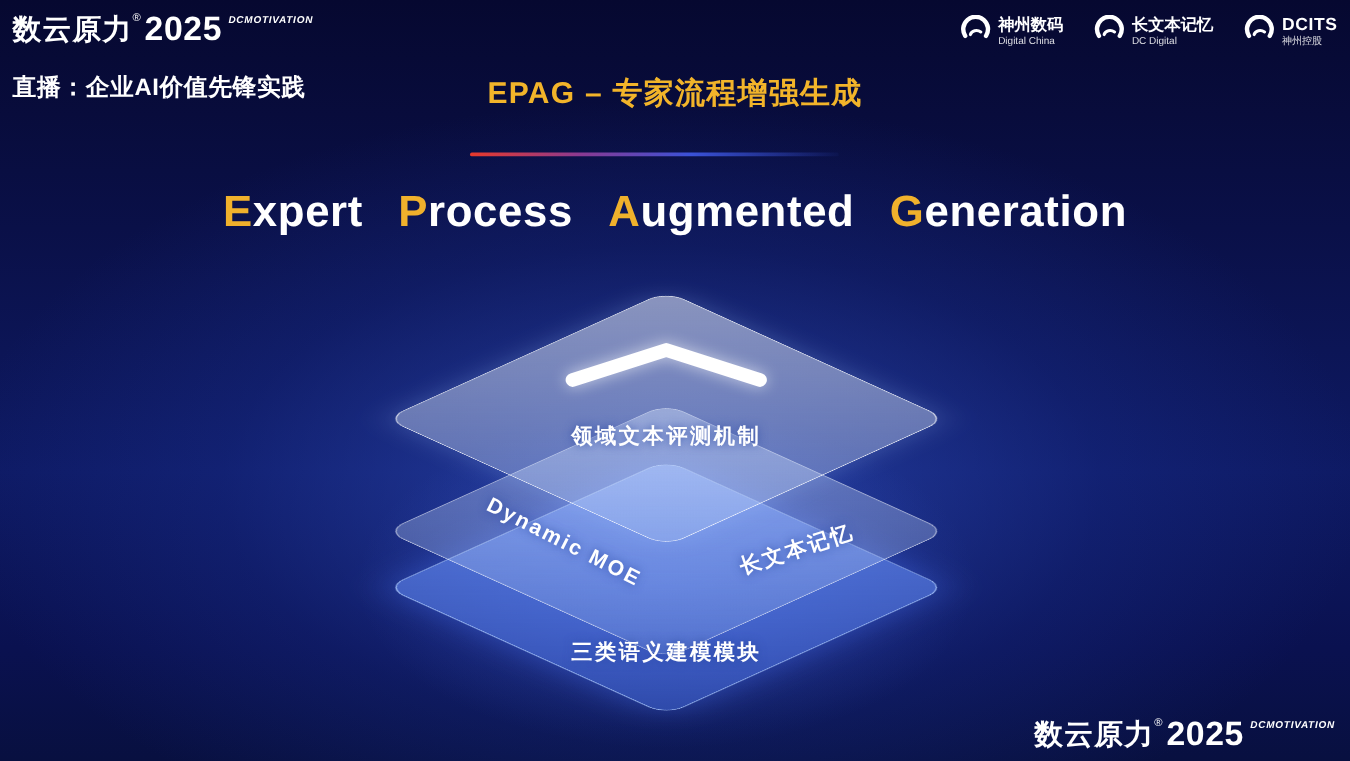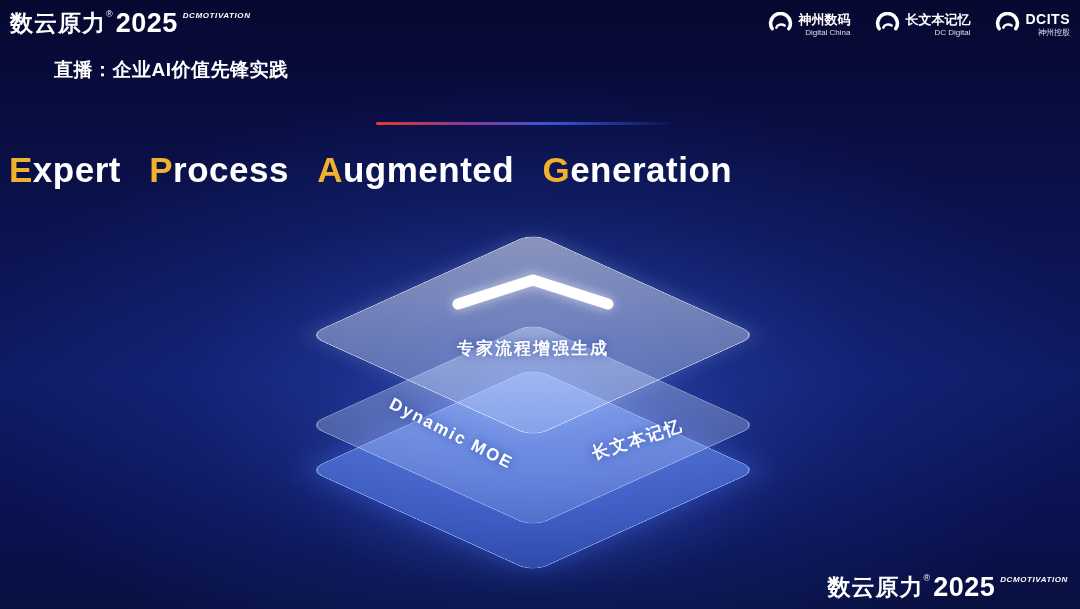--- a/index.html
+++ b/index.html
@@ -18,37 +18,37 @@
   .brand { display:flex; align-items:flex-start; }
   .brand-name { font-size:23px; font-weight:900; letter-spacing:1px; }
   .brand-reg  { font-size:9px; margin-top:1px; }
   .brand-year { font-size:27px; font-weight:800; margin-left:3px; letter-spacing:0.5px; }
   .brand-suffix { display:flex; flex-direction:row; margin-left:5px; margin-top:3px;
                   font-size:8px; font-weight:700; letter-spacing:0.6px; line-height:1.2;font-style:italic; }
   .brand-top-left { position:absolute; left:10px; top:8px; }
   .brand-bottom-right { position:absolute; right:12px; bottom:6px; }
 
   
-  .live-label { position:absolute; left:10px; top:57px; font-size:19px; font-weight:800; letter-spacing:0.5px;margin-left:44px; }
+  .live-label { position:absolute; left:10px; top:57px; font-size:19px; font-weight:800; letter-spacing:0.5px; }
   .slide-title { position:absolute; left:0; right:0; top:58px; text-align:center;
                  font-size:24px; font-weight:700; color:#f2b42a; letter-spacing:1px; }
 
   .partners { position:absolute; top:11px; right:10px; display:flex; gap:24px; align-items:center; }
   .partner { display:flex; align-items:center; gap:6px; }
   .partner-text { display:flex; flex-direction:column; }
   .partner-name { font-size:13px; font-weight:700; line-height:1.15; white-space:nowrap; }
   .partner-name.italic { font-size:14px; letter-spacing:0.5px; }
-  .partner-sub { font-size:8px; opacity:0.85; white-space:nowrap;text-align:right; }
+  .partner-sub { font-size:8px; opacity:0.85; white-space:nowrap; }
   .swoosh-icon { width:25px; height:25px; flex:0 0 auto; }
 
   .divider-line { position:absolute; left:376px; top:122px; width:295px; height:3px; border-radius:2px;
     background:linear-gradient(90deg,#e8392b 0%, #8a3a92 30%, #3a52d8 60%, rgba(44,82,216,0.05) 100%); }
 
   
-  .main-title { position:absolute; left:0; right:0; top:150px; 
+  .main-title { position:absolute; left:0; right:0; top:150px; text-align:center;
                 font-size:35px; font-weight:600; letter-spacing:0.5px; color:#fff; }
   .main-title .word { margin:0 9px; }
   .main-title .init { color:#f0b12c; }
 
   
   .stack { position:absolute; left:0; top:0; width:1080px; height:609px; }
   .stack-glow { position:absolute; left:283px; top:330px; width:500px; height:270px;
     background:radial-gradient(ellipse at center, rgba(80,120,255,0.30), rgba(80,120,255,0) 70%); }
 
   .layer { position:absolute; left:374px; width:318px; height:318px;
@@ -87,20 +87,21 @@
     <span class="brand-reg">®</span>
     <span class="brand-year">2025</span>
     <span class="brand-suffix">
       <span>DC</span>
       <span>MOTIVATION</span>
     </span>
   </div>
 
   <div class="live-label">直播：企业AI价值先锋实践</div>
 
+  <div class="slide-title">EPAG – 专家流程增强生成</div>
 
   <div class="partners">
     <div class="partner">
       <svg class="swoosh-icon" viewBox="0 0 24 24">
         <path d="M4 16 A9.5 9.5 0 1 1 20 16" stroke="#fff" stroke-width="3.4" fill="none" stroke-linecap="round"></path>
         <path d="M8 15 C9 12 13 11 16 13" stroke="#fff" stroke-width="2.4" fill="none" stroke-linecap="round"></path>
       </svg>
       <div class="partner-text">
         <span class="partner-name">神州数码</span>
         <span class="partner-sub">Digital China</span>
@@ -141,23 +142,24 @@
     <div class="stack-glow"></div>
 
     <div class="layer layer-bottom"></div>
     <div class="layer layer-middle"></div>
     <div class="layer layer-top"></div>
 
     <svg class="chevron" width="170" height="44" viewBox="0 0 170 44">
       <polyline points="10,34 85,10 160,34" fill="none" stroke="#ffffff" stroke-width="11" stroke-linecap="round" stroke-linejoin="round"></polyline>
     </svg>
 
-    <div class="layer-label label-top">专家流程增强生成</div>
+    <div class="layer-label label-top">领域文本评测机制</div>
     <div class="layer-label label-mid-left">Dynamic MOE</div>
     <div class="layer-label label-mid-right">长文本记忆</div>
+    <div class="layer-label label-bottom">三类语义建模模块</div>
   </div>
 
   <div class="brand brand-bottom-right">
     <span class="brand-name">数云原力</span>
     <span class="brand-reg">®</span>
     <span class="brand-year">2025</span>
     <span class="brand-suffix">
       <span>DC</span>
       <span>MOTIVATION</span>
     </span>

